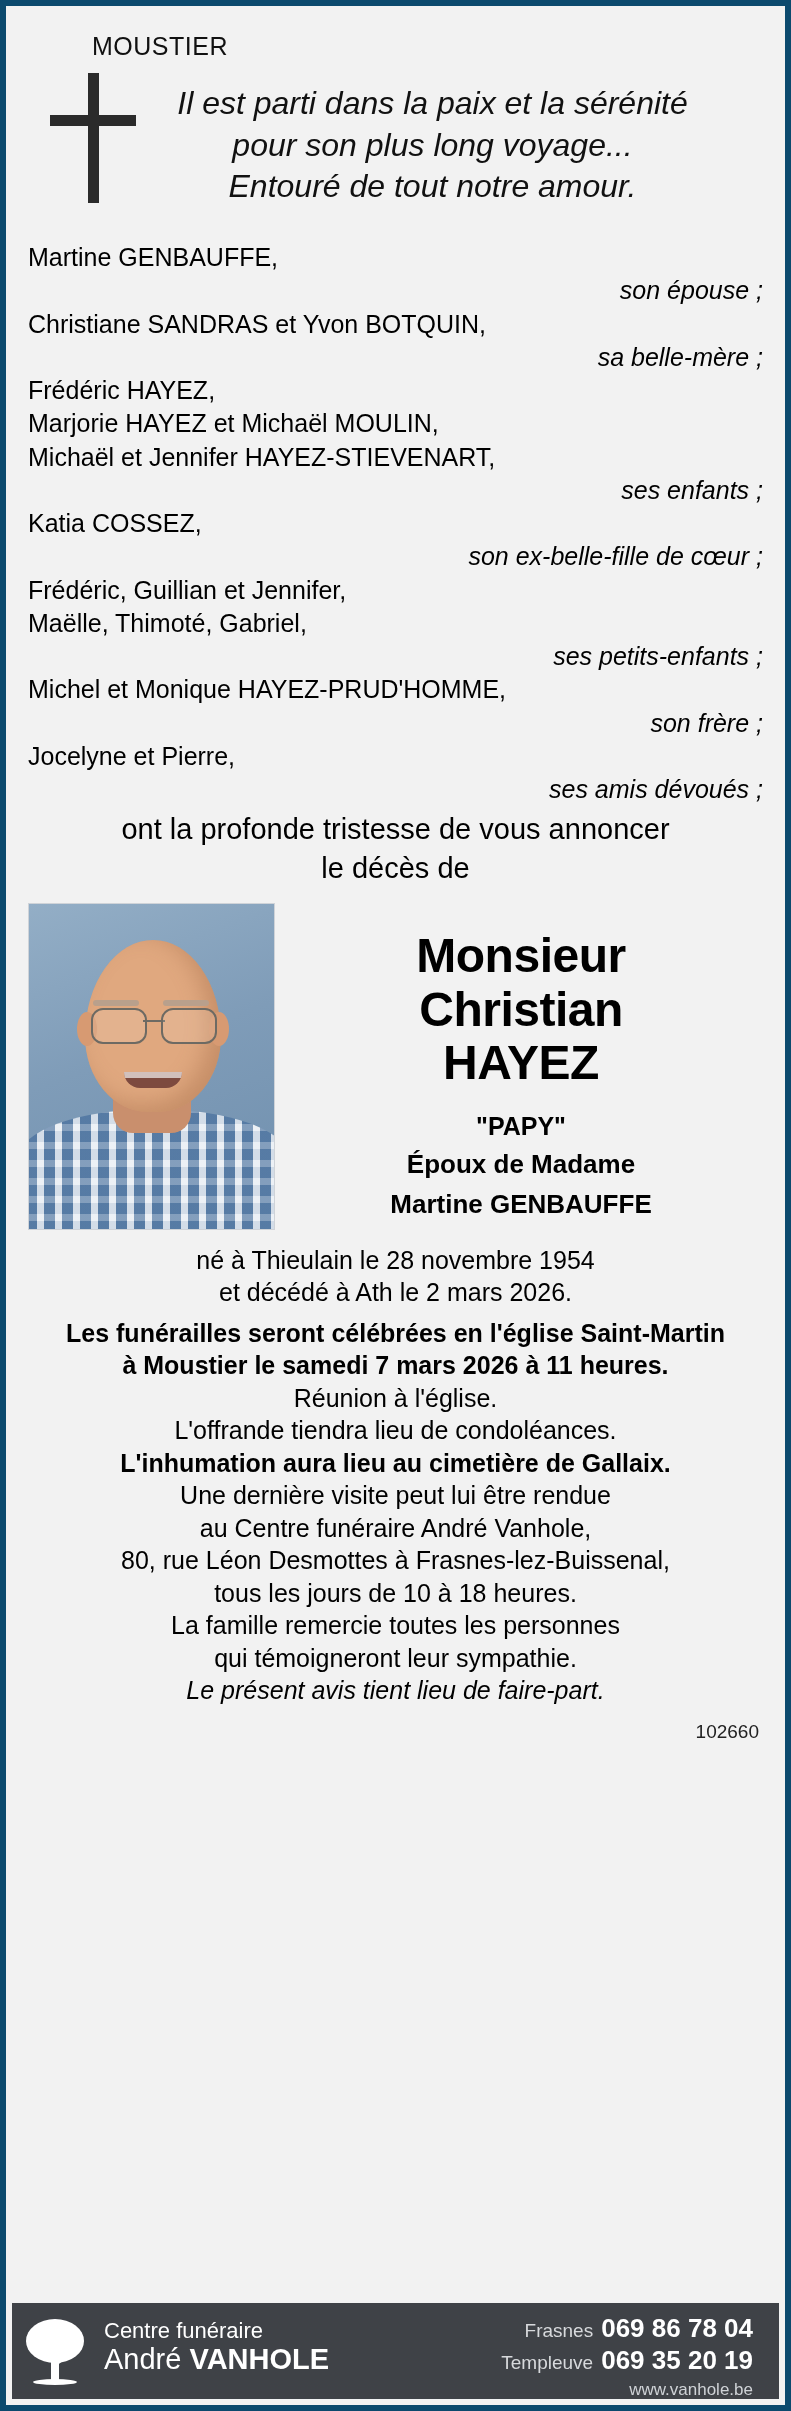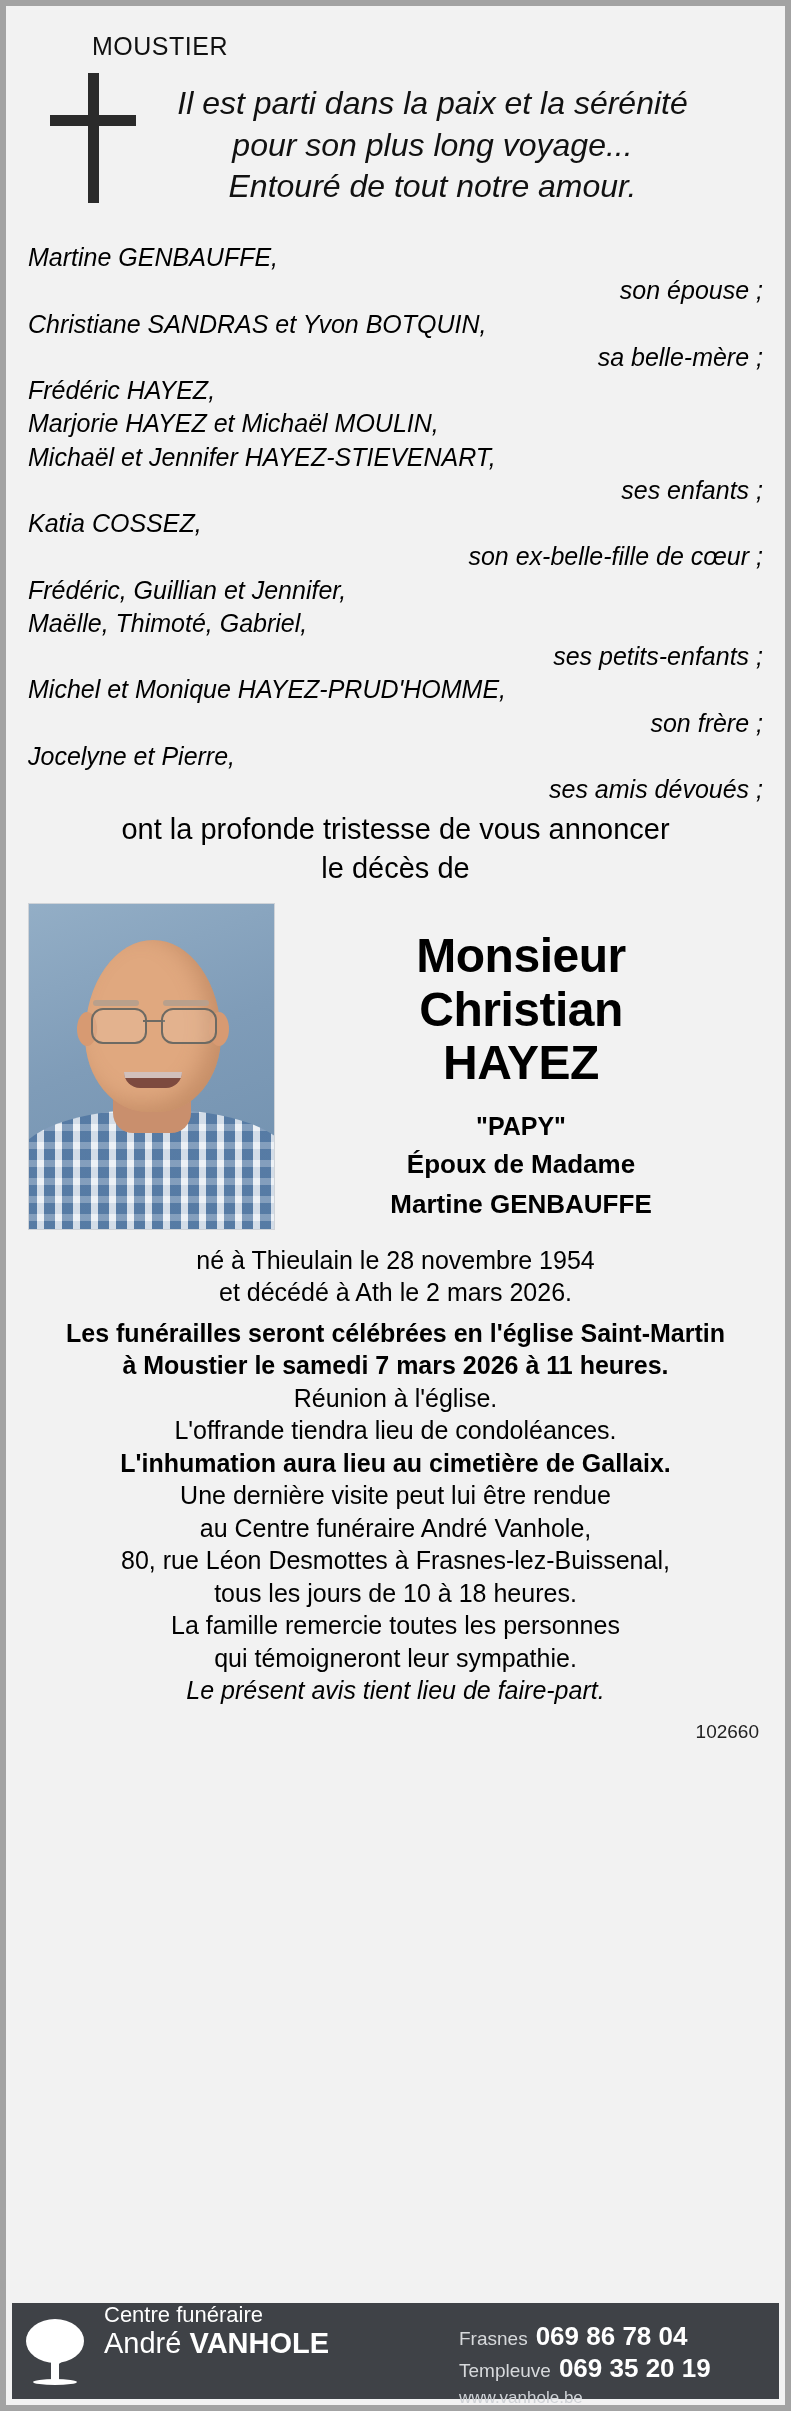--- a/index.html
+++ b/index.html
@@ -12,21 +12,21 @@
     height: 2411px;
     font-family: "Liberation Sans", sans-serif;
     color: #000000;
   }
   .card {
     position: relative;
     width: 791px;
     height: 2411px;
     box-sizing: border-box;
     background: #f2f2f2;
-    border: 6px solid #a3a3a3;
+    border: 6px solid #0c4a6e;
     padding: 0;
     overflow: hidden;
   }
   .inner {
     position: relative;
     width: 100%;
     height: 100%;
     box-sizing: border-box;
     padding: 14px 22px 0 22px;
   }
@@ -77,21 +77,20 @@
 
   
   .family {
     margin-top: 26px;
     font-size: 25px;
     line-height: 1.33;
   }
   .family .name {
     text-align: left;
     white-space: nowrap;
-    font-style: italic;
   }
   .family .rel {
     text-align: right;
     font-style: italic;
     white-space: nowrap;
   }
   .announce {
     text-align: center;
     font-size: 29px;
     line-height: 1.32;
@@ -266,40 +265,39 @@
     color: #ffffff;
   }
   .footer .tree {
     width: 86px;
     flex: none;
     position: relative;
   }
   .footer .tree svg { position: absolute; left: 12px; top: 12px; }
   .footer .fn {
     flex: 1;
-    padding-top: 0;
+    padding-top: 16px;
   }
   .footer .fn .l1 {
     font-size: 22px;
     line-height: 1.1;
     padding-left: 6px;
   }
   .footer .fn .l2 {
     font-size: 29px;
     line-height: 1.15;
     padding-left: 6px;
   }
   .footer .fn .l2 b { font-weight: bold; }
   .footer .phones {
     flex: none;
     width: 310px;
     padding-top: 10px;
-    text-align: left;
-    padding-right: 10px;
-    margin-top: 8px;
+    text-align: right;
+    padding-right: 26px;
   }
   .footer .phones .row {
     font-size: 24px;
     line-height: 1.22;
     white-space: nowrap;
   }
   .footer .phones .row .city {
     font-size: 19px;
     color: #d7d9dc;
     margin-right: 8px;

